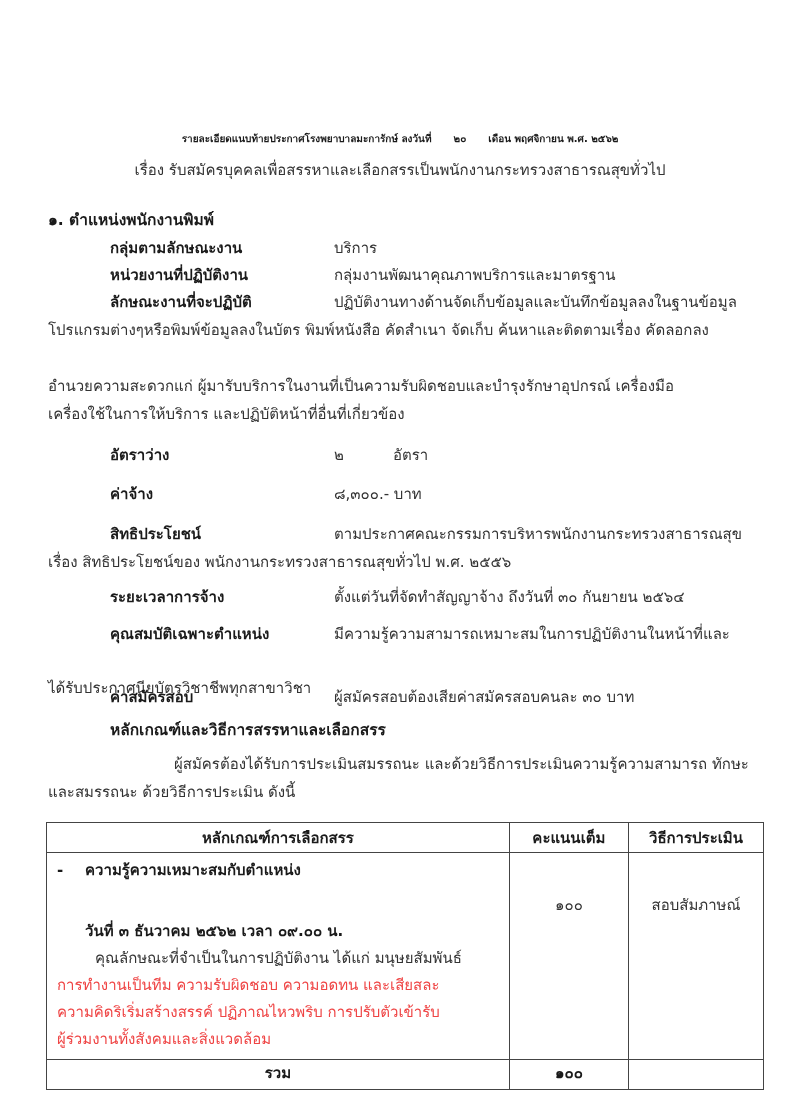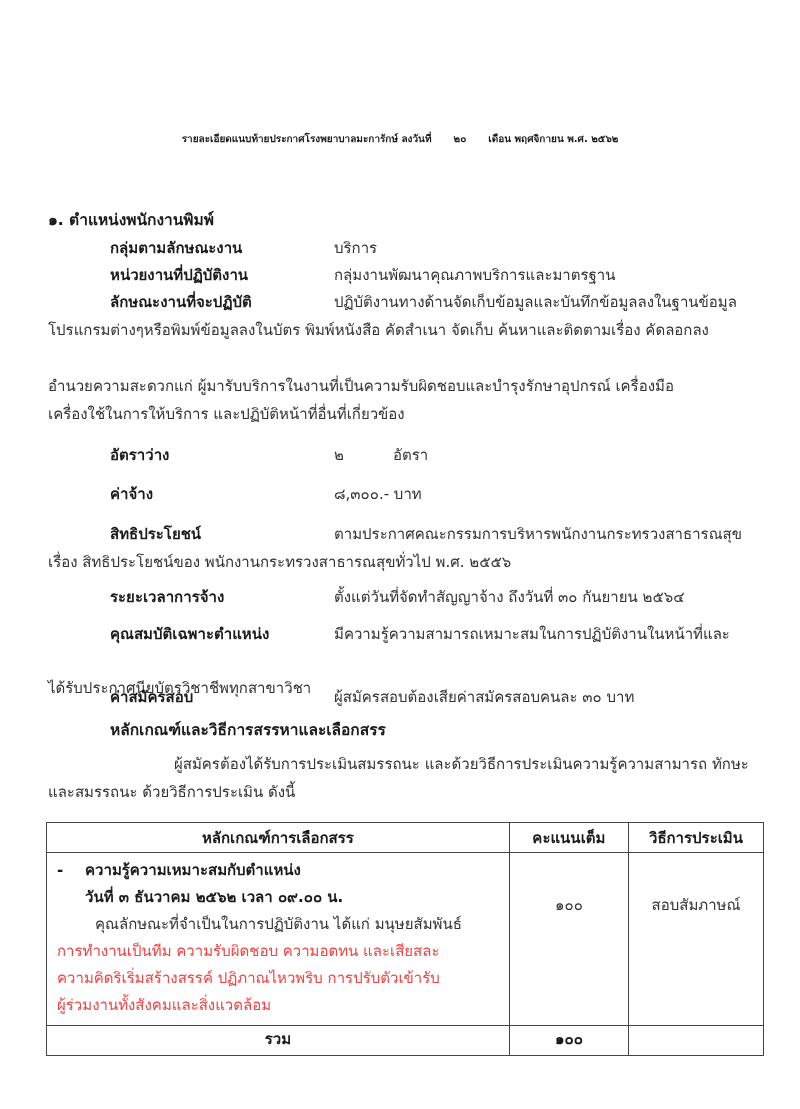--- a/index.html
+++ b/index.html
@@ -36,32 +36,33 @@
     table.crit th { height: 27px; font-weight: bold; text-align: center; vertical-align: middle; margin-left: 42px; }
     .c1 { width: 462px; }
     .c2 { width: 120px; }
     .c3 { width: 136px; }
     .cell-main { padding: 4px 8px 6px 10px; line-height: 27px; }
     .dash { display: inline-block; width: 28px; }
     .b { font-weight: bold; }
     .center-val { text-align: center; padding-top: 40px; color: #333; }
     .total-row td { height: 27px; vertical-align: middle; text-align: center; font-weight: bold; }
     .ln { display: block; white-space: nowrap; }
-    .ln.pad { padding-left: 28px; }
+    .ln.pad { padding-left: 28px; margin-top: 34px; }
     .ln.pad2 { padding-left: 38px; color: #333; }
     .ln.plain { color: #ef4444; }
   </style>
 </head>
 <body>
 
 <div class="page">
 
   <div class="title">
     <span>รายละเอียดแนบท้ายประกาศโรงพยาบาลมะการักษ์  ลงวันที่</span><span class="gap"></span><span>๒๐</span><span class="gap"></span><span>เดือน พฤศจิกายน พ.ศ. ๒๕๖๒</span>
   </div>
+  <div class="subtitle">เรื่อง รับสมัครบุคคลเพื่อสรรหาและเลือกสรรเป็นพนักงานกระทรวงสาธารณสุขทั่วไป</div>
 
   <div class="sec-head">๑. ตำแหน่งพนักงานพิมพ์</div>
 
   <div class="row" style="top:236px">
     <span class="lbl">กลุ่มตามลักษณะงาน</span>
     <span class="val">บริการ</span>
   </div>
   <div class="row" style="top:263px">
     <span class="lbl">หน่วยงานที่ปฏิบัติงาน</span>
     <span class="val">กลุ่มงานพัฒนาคุณภาพบริการและมาตรฐาน</span>

